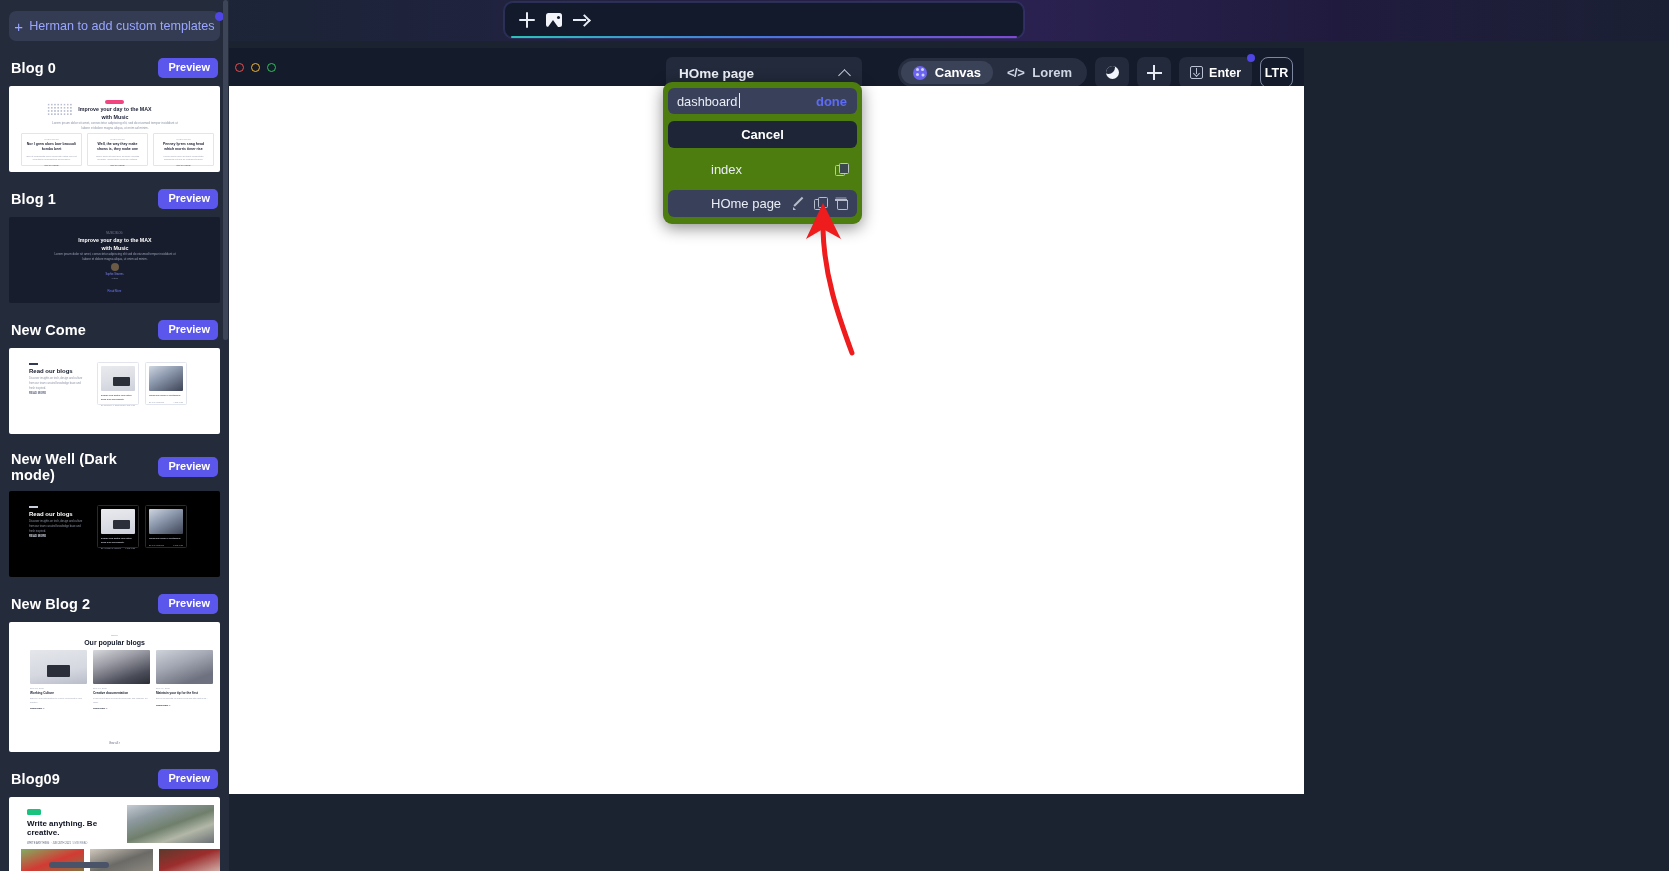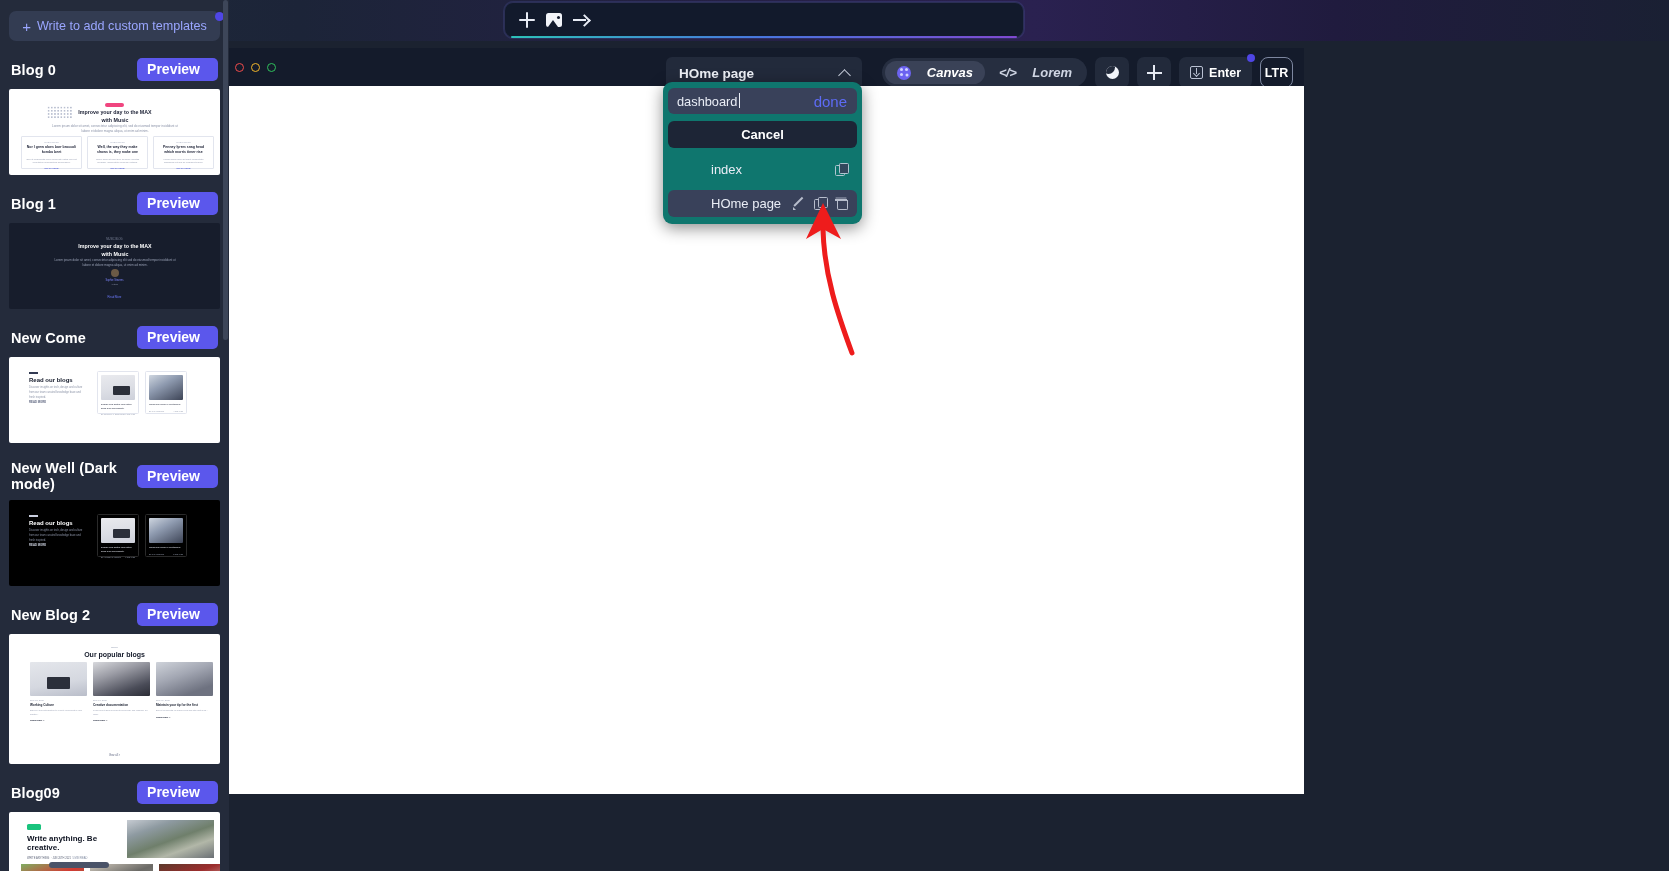--- a/index.html
+++ b/index.html
@@ -86,22 +86,22 @@
     position: absolute; right: -4px; top: 1px;
     width: 9px; height: 9px; border-radius: 50%; background: #4f46e5;
   }
   .tpl { margin-top: 17px; }
   .tpl-head {
     display:flex; align-items:center; justify-content:space-between;
     padding: 0 2px 0 2px; margin-bottom: 8px;
   }
   .tpl-name { color:#fff; font-size:14.5px; font-weight:bold; letter-spacing:.1px; }
   .preview-btn {
-    background:#5b57ec; color:#fff; font-size:14px; font-weight:bold;
-    border-radius:5px; padding: 4px 18px 5px 10px; line-height:1;
+    background:#5b57ec; color:#fff; font-size:11px; font-weight:bold;
+    border-radius:5px; padding: 4px 8px 5px 10px; line-height:1;
   }
   .thumb {
     width: 211px; height: 86px; border-radius: 2px; overflow:hidden; position:relative;
   }
   .thumb.light { background:#ffffff; }
   .thumb.dark  { background:#171d2c; }
   .thumb.black { background:#000000; }
 
   
   .t0-dots { position:absolute; left:38px; top:17px; width:26px; height:13px;
@@ -217,22 +217,22 @@
     border-top:1.8px solid #cdd3e0; border-left:1.8px solid #cdd3e0; transform: rotate(45deg);
   }
 
   .right-tools {
     position:absolute; right:11px; top:9px; display:flex; align-items:center; gap:8px;
   }
   .seg {
     display:flex; align-items:center; background:#262e40; border-radius:17px; padding:3px; gap:2px;
   }
   .seg-item {
-    display:flex; align-items:center; gap:16px; padding: 4px 12px; border-radius:14px;
-    color:#cfd5e3; font-size:13px; font-weight:bold;font-style:italic;
+    display:flex; align-items:center; gap:8px; padding: 4px 12px; border-radius:14px;
+    color:#cfd5e3; font-size:13px; font-weight:bold;
   }
   .seg-item.active { background:#3a4257; color:#fff; }
   .palette {
     width:14px; height:14px; border-radius:50%; background:#6c63f0; position:relative;
   }
   .palette::before{
     content:""; position:absolute; left:3px; top:2.5px; width:3px; height:3px; border-radius:50%; background:#cfd3ff;
     box-shadow: 5px 0 0 #cfd3ff, 0px 5px 0 #cfd3ff, 5.5px 5.5px 0 #cfd3ff;
   }
   .code-ang { color:#cfd5e3; font-size:13px; font-weight:bold; letter-spacing:-.5px; }
@@ -273,33 +273,33 @@
     color:#fff; font-size:12.5px; font-weight:bold;
   }
 
   .canvas-page {
     position:absolute; left:0; top:45px; width:1075px; height:708px; background:#ffffff;
   }
 
   
   .dropdown {
     position:absolute; left:663px; top:82px; width:199px; height:142px;
-    background:#0f766e; border-radius:9px; z-index:40;
+    background:#4d7c0f; border-radius:9px; z-index:40;
     padding: 6px 5px; box-shadow: 0 4px 16px rgba(0,0,0,.45);
   }
   .dd-input-row {
     height:26px; background:#39415a; border-radius:6px;
     display:flex; align-items:center; justify-content:space-between;
     padding: 0 10px 0 9px;
   }
   .dd-input-val { color:#e9edf6; font-size:12.8px; position:relative; }
   .dd-input-val::after{
     content:""; position:absolute; right:-3px; top:-1px; width:1px; height:15px; background:#e9edf6;
   }
-  .dd-done { color:#5d6bf5; font-size:15px; font-weight:normal; }
+  .dd-done { color:#5d6bf5; font-size:13px; font-weight:bold; }
   .dd-cancel {
     margin-top:7px; height:27px; background:#1d2536; border-radius:6px;
     display:flex; align-items:center; justify-content:center;
     color:#fff; font-size:13px; font-weight:bold;
   }
   .dd-item {
     margin-top:8px; height:27px; border-radius:6px;
     display:flex; align-items:center; justify-content:space-between;
     padding: 0 9px 0 11px;
   }
@@ -426,21 +426,21 @@
   </div>
 
   <svg class="arrow-svg" width="90" height="165" viewBox="0 0 90 165">
     <path d="M62 158 C 48 120, 34 80, 33 34" stroke="#ee1c1c" stroke-width="5" fill="none" stroke-linecap="round"></path>
     <path d="M33 8 L 16 44 L 33 34 L 51 44 Z" fill="#ee1c1c"></path>
   </svg>
 
   <div class="sidebar">
     <div class="add-template">
       <span class="plusmark">+</span>
-      <span>Write to add custom templates</span>
+      <span>Herman to add custom templates</span>
       <span class="badge-dot"></span>
     </div>
 
     <div class="tpl">
       <div class="tpl-head">
         <span class="tpl-name">Blog 0</span>
         <span class="preview-btn">Preview</span>
       </div>
       <div class="thumb light">
         <div class="t0-dots"></div>

